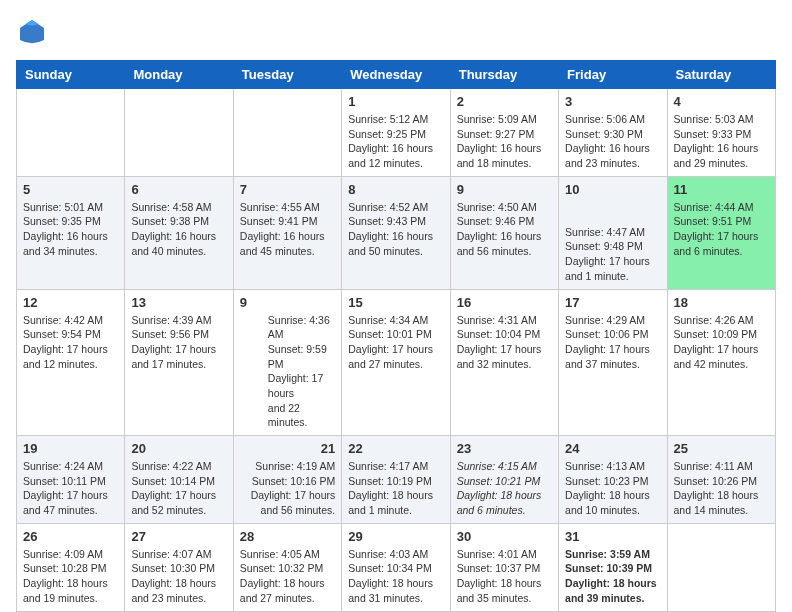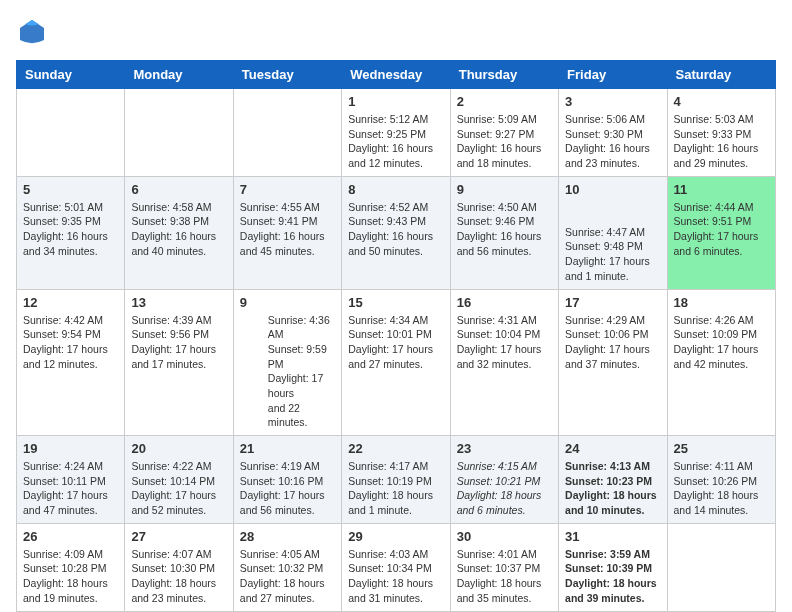--- a/index.html
+++ b/index.html
@@ -268,21 +268,21 @@
 Daylight: 17 hours
 and 47 minutes.</div>
         </td>
         <td style="background: rgb(240, 244, 248);">
           <div class="day-num">20</div>
           <div class="day-info" style="white-space: pre-line;">Sunrise: 4:22 AM
 Sunset: 10:14 PM
 Daylight: 17 hours
 and 52 minutes.</div>
         </td>
-        <td style="background: rgb(240, 244, 248);">
+        <td style="background: rgb(240, 244, 248); text-align: right;">
           <div class="day-num">21</div>
           <div class="day-info" style="white-space: pre-line;">Sunrise: 4:19 AM
 Sunset: 10:16 PM
 Daylight: 17 hours
 and 56 minutes.</div>
         </td>
         <td style="background: rgb(240, 244, 248);">
           <div class="day-num">22</div>
           <div class="day-info" style="white-space: pre-line;">Sunrise: 4:17 AM
 Sunset: 10:19 PM
@@ -291,21 +291,21 @@
         </td>
         <td style="background: rgb(240, 244, 248);">
           <div class="day-num">23</div>
           <div class="day-info" style="white-space: pre-line; font-style: italic;">Sunrise: 4:15 AM
 Sunset: 10:21 PM
 Daylight: 18 hours
 and 6 minutes.</div>
         </td>
         <td style="background: rgb(240, 244, 248);">
           <div class="day-num">24</div>
-          <div class="day-info" style="white-space: pre-line; font-weight: bold;">Sunrise: 4:13 AM
+          <div class="day-info" style="white-space: pre-line;">Sunrise: 4:13 AM
 Sunset: 10:23 PM
 Daylight: 18 hours
 and 10 minutes.</div>
         </td>
         <td style="background: rgb(240, 244, 248);">
           <div class="day-num">25</div>
           <div class="day-info" style="white-space: pre-line;">Sunrise: 4:11 AM
 Sunset: 10:26 PM
 Daylight: 18 hours
 and 14 minutes.</div>

